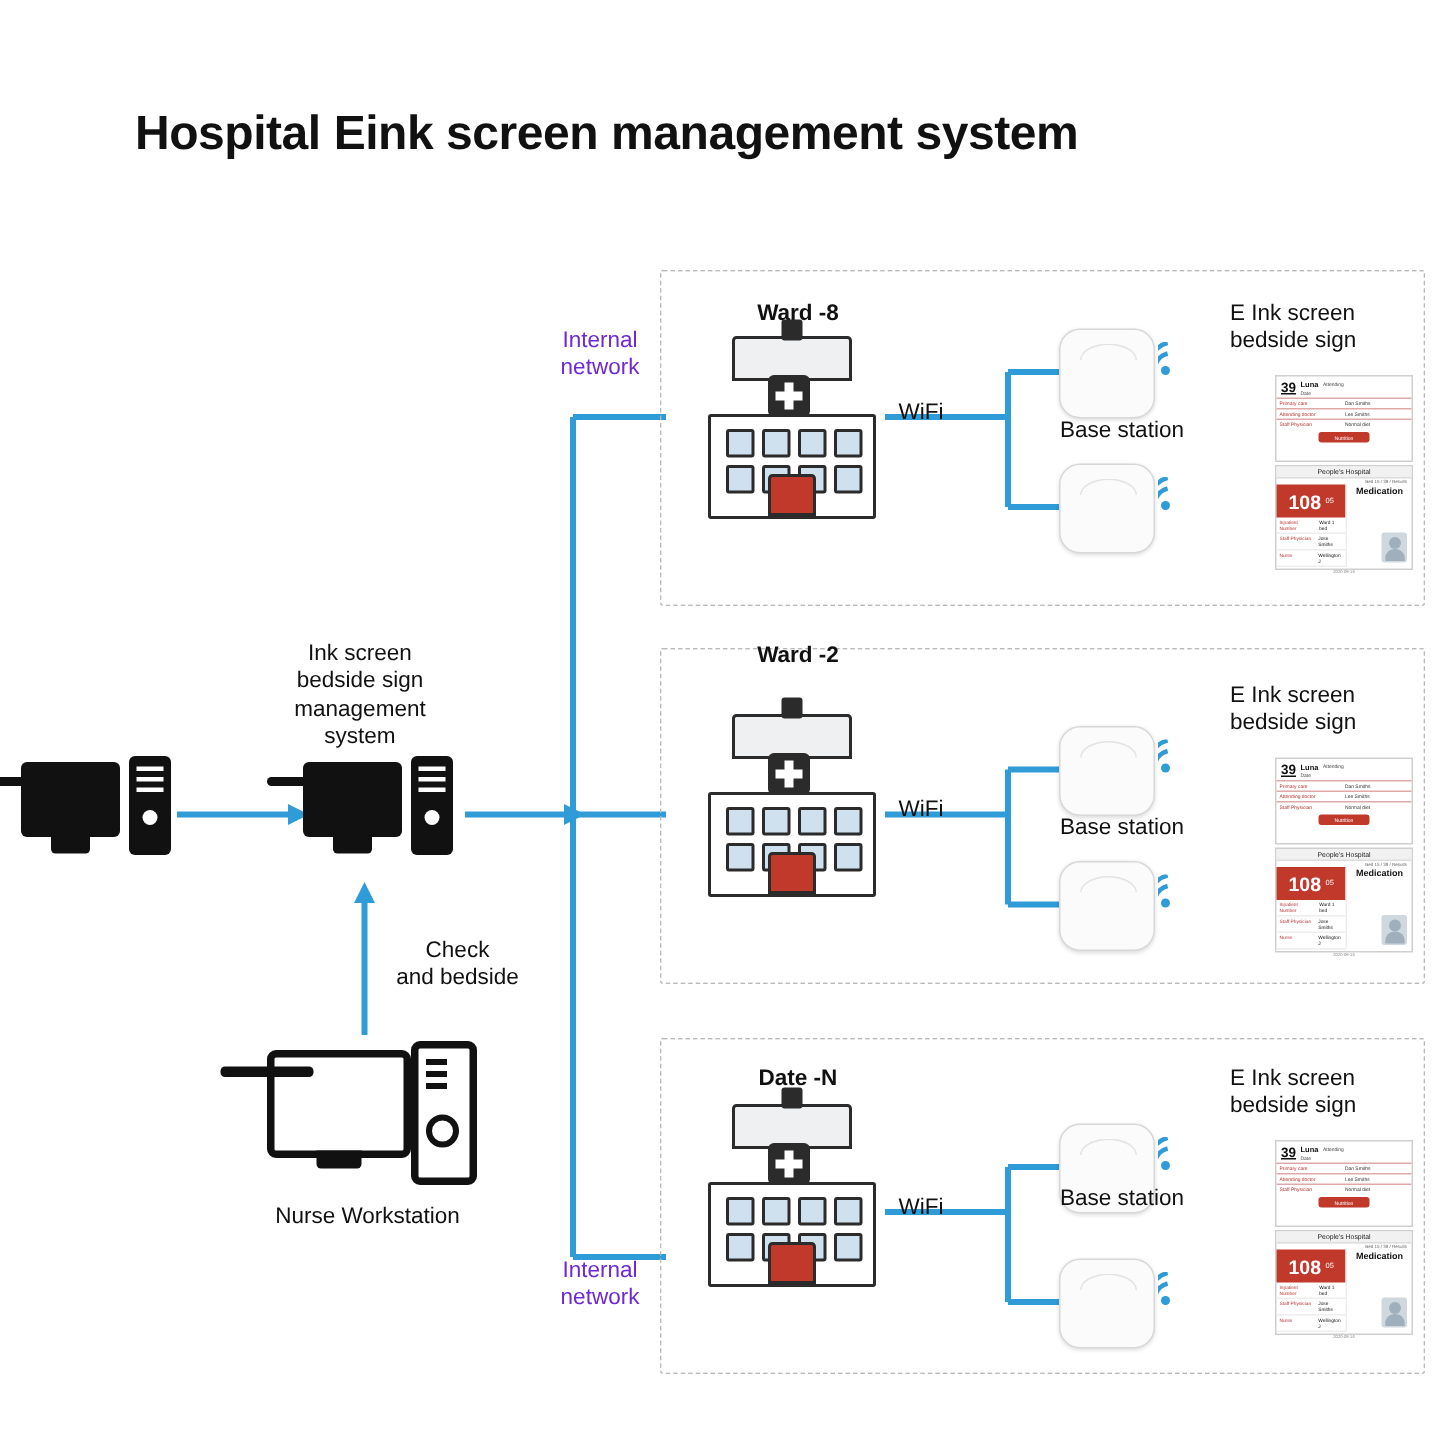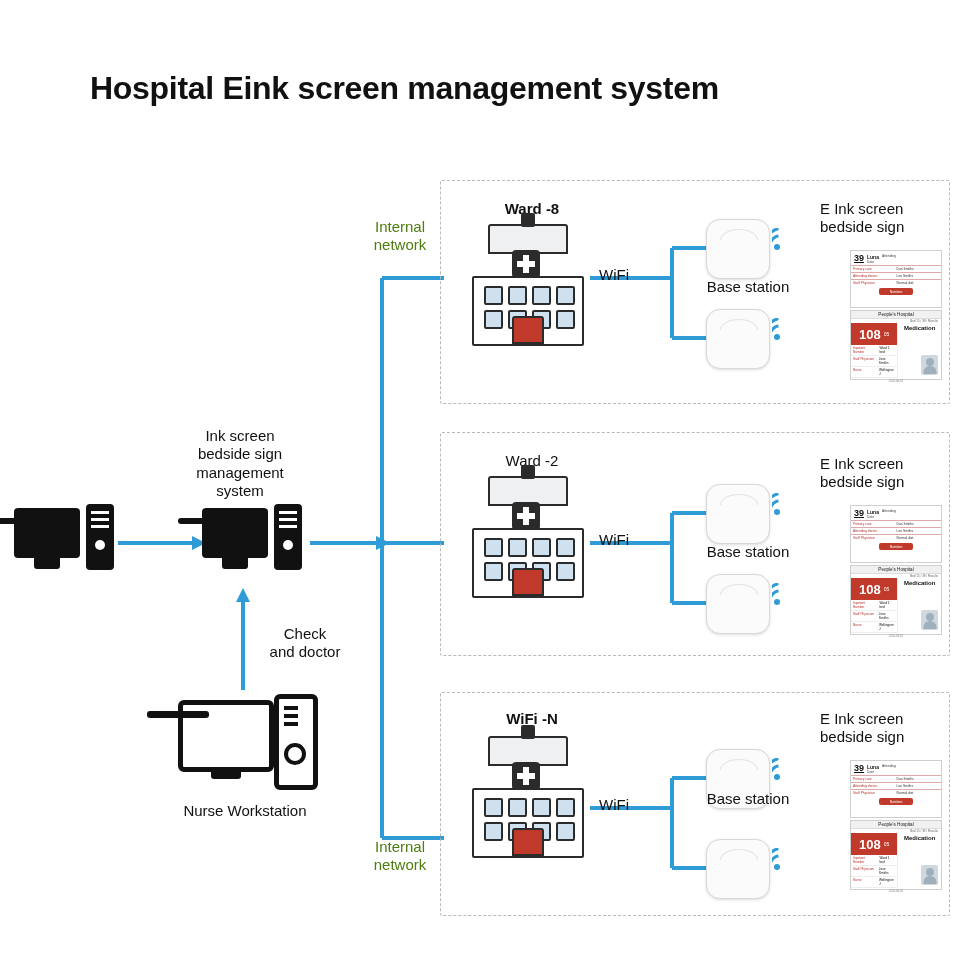--- a/index.html
+++ b/index.html
@@ -7,21 +7,21 @@
     width:960px;height:960px;background:#ffffff;
     font-family:"Liberation Sans", sans-serif;
     color:#111;position:relative;overflow:hidden;
   }
   .canvas{position:absolute;inset:0;}
   .title{
     position:absolute;left:90px;top:70px;
     font-size:32px;font-weight:bold;letter-spacing:-0.3px;
   }
   .lbl{position:absolute;text-align:center;line-height:1.22;font-size:15px;}
-  .lbl.blue{color:#4d7c0f;}
+  .lbl.blue{color:#6d28d9;}
   .ward-box{
     position:absolute;border:1px dashed #b9b9b9;border-radius:2px;background:transparent;
   }
   svg.wires{position:absolute;left:0;top:0;width:960px;height:960px;pointer-events:none;}
 
   
   .pc{position:absolute;}
   .pc .mon{
     position:absolute;left:0;top:0;width:66px;height:50px;background:#111;border-radius:4px;
   }
@@ -213,21 +213,21 @@
       <i class="s1"></i>
         <i class="s2"></i>
         <i class="s3"></i>
         <i class="dot"></i>
     </div>
   </div>
 
 
   <div class="lbl" style="left:250px;top:625px;width:110px;">
     <div>Check</div>
-    <div>and doctor</div>
+    <div>and bedside</div>
   </div>
 
   <div class="pc outline" style="left:178px;top:700px;">
     <div class="mon"></div>
     <div class="base"></div>
     <div class="tower">
       <i class="s1"></i>
         <i class="s2"></i>
         <i class="s3"></i>
         <i class="dot"></i>
@@ -339,21 +339,21 @@
       <div class="right">
         <div class="med">Medication</div>
         <div class="face"></div>
       </div>
     </div>
     <div class="footer">2020-08-16</div>
   </div>
 
   <div class="ward-box" style="left:440px;top:432px;width:508px;height:222px;"></div>
 
-  <div class="lbl" style="left:462px;top:452px;width:140px;font-weight:normal;">Ward -2</div>
+  <div class="lbl" style="left:462px;top:428px;width:140px;font-weight:bold;">Ward -2</div>
   <div class="hosp" style="left:466px;top:476px;">
     <div class="roof"></div>
       <div class="cross"></div>
     <div class="body">
       <div class="win" style="left:10px;top:8px;"></div>
       <div class="win" style="left:34px;top:8px;"></div>
       <div class="win" style="left:58px;top:8px;"></div>
       <div class="win" style="left:82px;top:8px;"></div>
       <div class="win" style="left:10px;top:32px;"></div>
       <div class="win" style="left:34px;top:32px;"></div>
@@ -439,21 +439,21 @@
       <div class="right">
         <div class="med">Medication</div>
         <div class="face"></div>
       </div>
     </div>
     <div class="footer">2020-08-16</div>
   </div>
 
   <div class="ward-box" style="left:440px;top:692px;width:508px;height:222px;"></div>
 
-  <div class="lbl" style="left:462px;top:710px;width:140px;font-weight:bold;">WiFi -N</div>
+  <div class="lbl" style="left:462px;top:710px;width:140px;font-weight:bold;">Date -N</div>
   <div class="hosp" style="left:466px;top:736px;">
     <div class="roof"></div>
       <div class="cross"></div>
     <div class="body">
       <div class="win" style="left:10px;top:8px;"></div>
       <div class="win" style="left:34px;top:8px;"></div>
       <div class="win" style="left:58px;top:8px;"></div>
       <div class="win" style="left:82px;top:8px;"></div>
       <div class="win" style="left:10px;top:32px;"></div>
       <div class="win" style="left:34px;top:32px;"></div>

